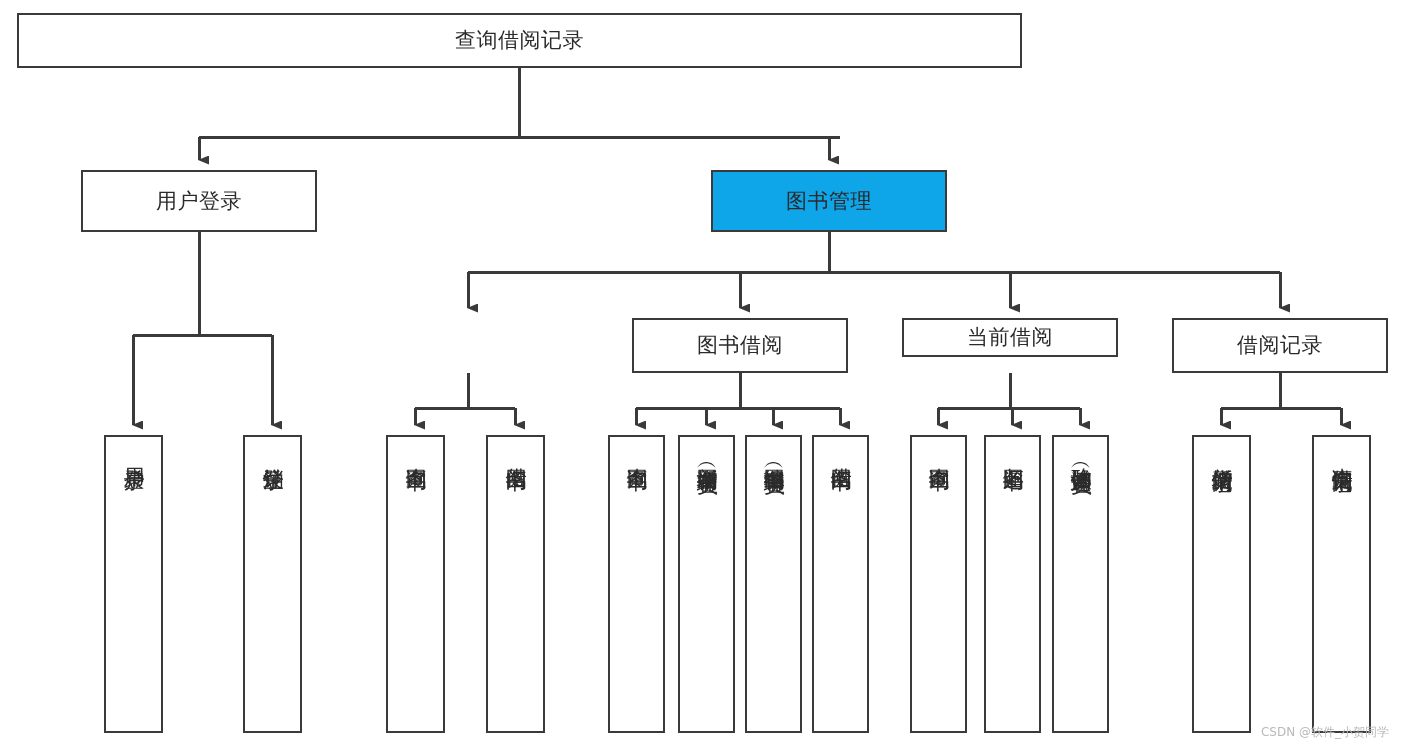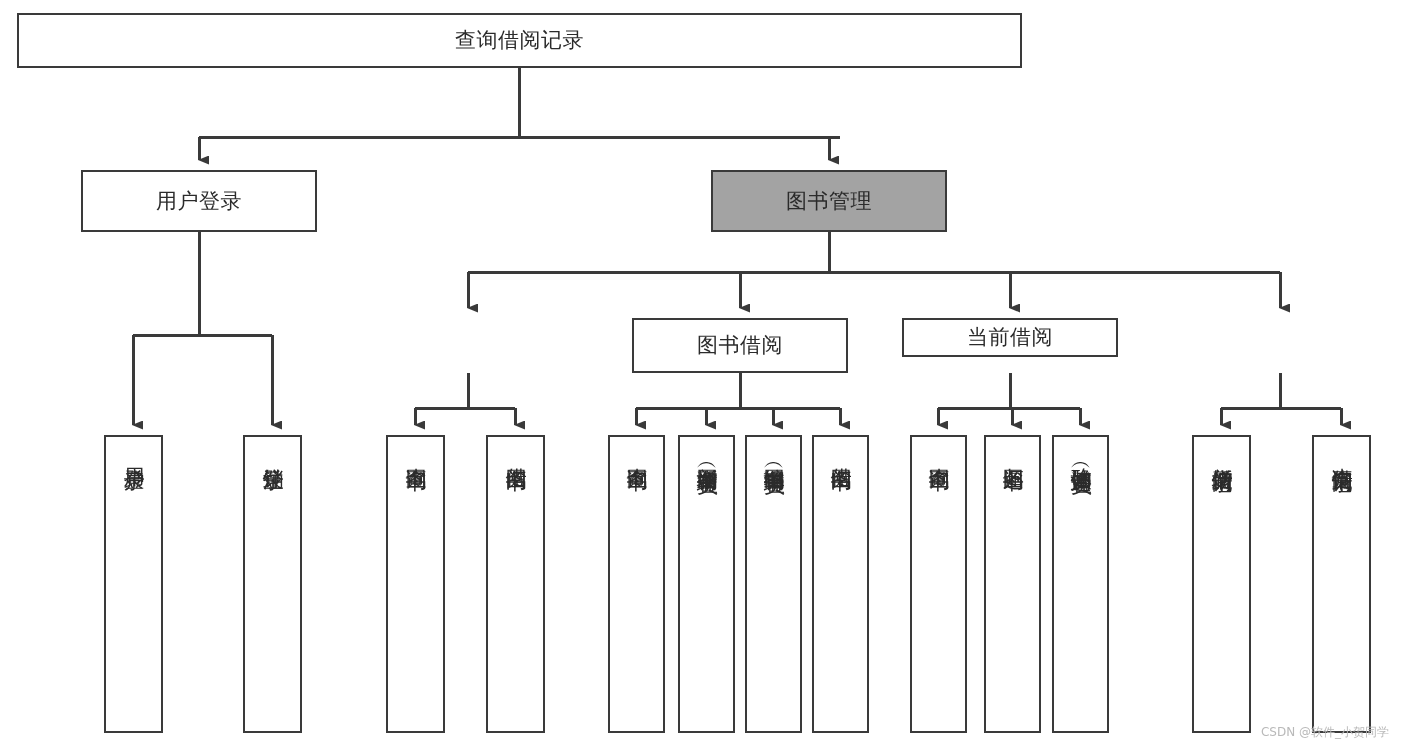--- a/index.html
+++ b/index.html
@@ -126,29 +126,32 @@
     </g>
   </svg>
 
   <div class="node horizontal" style="left: 17px; top: 13px; width: 1005px; height: 55px; background: rgb(255, 255, 255); border-color: rgb(58, 58, 58);">
     <span class="node-label" style="color: rgb(43, 43, 43);">查询借阅记录</span>
   </div>
 
   <div class="node horizontal" style="left: 81px; top: 170px; width: 236px; height: 62px; background: rgb(255, 255, 255); border-color: rgb(58, 58, 58);">
     <span class="node-label" style="color: rgb(43, 43, 43);">用户登录</span>
   </div>
-  <div class="node horizontal" style="left: 711px; top: 170px; width: 236px; height: 62px; background: #a3a3a3; border-color: rgb(58, 58, 58);">
+  <div class="node horizontal" style="left: 711px; top: 170px; width: 236px; height: 62px; background: #0ea5e9; border-color: rgb(58, 58, 58);">
     <span class="node-label" style="color: rgb(43, 43, 43);">图书管理</span>
   </div>
 
   <div class="node horizontal" style="left: 632px; top: 318px; width: 216px; height: 55px; background: rgb(255, 255, 255); border-color: rgb(58, 58, 58);">
     <span class="node-label" style="color: rgb(43, 43, 43);">图书借阅</span>
   </div>
   <div class="node horizontal" style="left: 902px; top: 318px; width: 216px; height: 39px; background: rgb(255, 255, 255); border-color: rgb(58, 58, 58);">
     <span class="node-label" style="color: rgb(43, 43, 43);">当前借阅</span>
+  </div>
+  <div class="node horizontal" style="left: 1172px; top: 318px; width: 216px; height: 55px; background: rgb(255, 255, 255); border-color: rgb(58, 58, 58);">
+    <span class="node-label" style="color: rgb(43, 43, 43);">借阅记录</span>
   </div>
 
   <div class="node vertical" style="left: 104px; top: 435px; width: 59px; height: 298px; background: rgb(255, 255, 255); border-color: rgb(58, 58, 58);">
     <span class="node-label" style="color: rgb(43, 43, 43);">用户登录</span>
   </div>
   <div class="node vertical" style="left: 243px; top: 435px; width: 59px; height: 298px; background: rgb(255, 255, 255); border-color: rgb(58, 58, 58);">
     <span class="node-label" style="color: rgb(43, 43, 43);">注销登录</span>
   </div>
   <div class="node vertical" style="left: 386px; top: 435px; width: 59px; height: 298px; background: rgb(255, 255, 255); border-color: rgb(58, 58, 58);">
     <span class="node-label" style="color: rgb(43, 43, 43);">查询图书</span>

